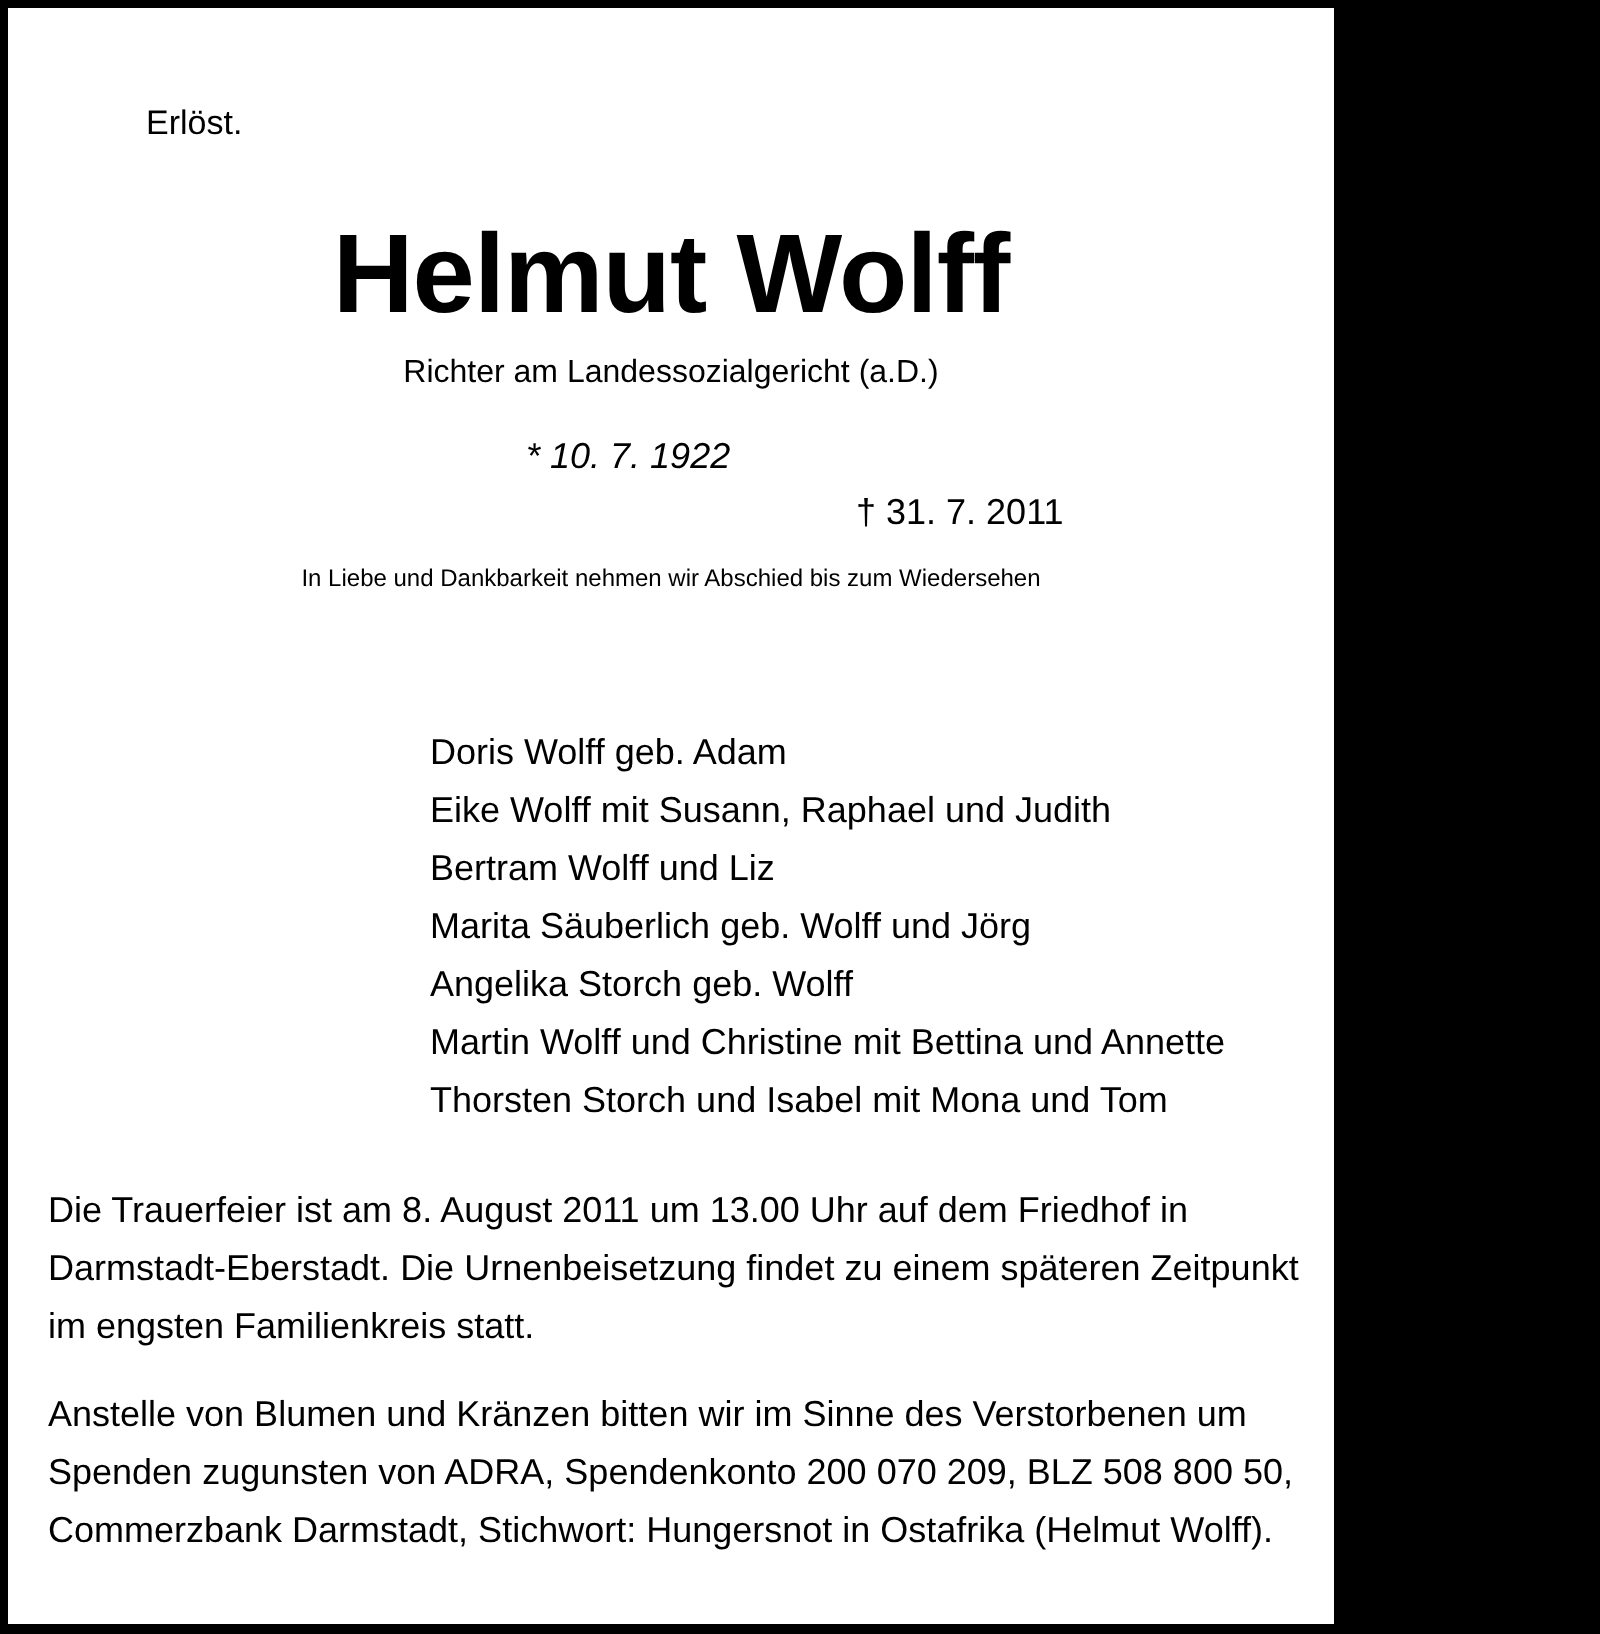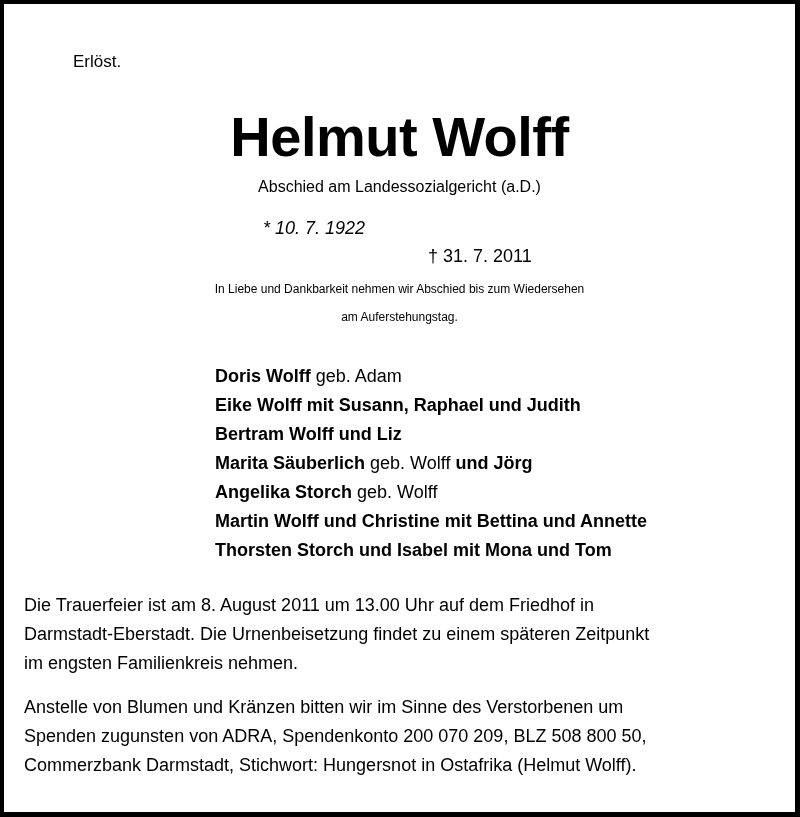--- a/index.html
+++ b/index.html
@@ -1,68 +1,67 @@
 <!DOCTYPE html>
 <html><head>
   <meta charset="utf-8">
   <style>
     html, body { margin: 0; padding: 0; background: #000; }
     body { width: 800px; height: 817px; position: relative; overflow: hidden; }
     .card {
-      position: absolute; left: 4px; top: 4px; width: 791px; height: 808px;
+      position: absolute; left: 4px; top: 4px; width: 663px; height: 808px;
       background: #fff; color: #000;
       font-family: "Liberation Sans", sans-serif;
     }
     .erloest { position: absolute; left: 69px; top: 48px; font-size: 17px; }
     .name {
       position: absolute; left: 0; right: 0; top: 100px; text-align: center;
       font-size: 56px; font-weight: bold; letter-spacing: -0.5px;
     }
     .title { position: absolute; left: 0; right: 0; top: 174px; text-align: center; font-size: 16px; }
     .dates { position: absolute; top: 214px; font-size: 18px; }
     .dates .birth { position: absolute; left: 259px; white-space: nowrap; font-style: italic; }
     .dates .death { position: absolute; left: 424px; white-space: nowrap; margin-top: 28px; }
     .motto {
       position: absolute; left: 0; right: 0; top: 271px; text-align: center;
       font-size: 12px; line-height: 28px;
     }
     .family { position: absolute; left: 211px; top: 358px; font-size: 18px; line-height: 29px; }
     .family .line { white-space: nowrap; }
-    .family b { font-weight: bold; }
+    .family b { font-weight: normal; }
     .para { position: absolute; left: 20px; font-size: 18px; line-height: 29px; white-space: nowrap; }
     .p1 { top: 587px; }
     .p2 { top: 689px; }
   </style>
 </head>
 <body>
 
 <div class="card">
   <div class="erloest">Erlöst.</div>
   <div class="name">Helmut Wolff</div>
-  <div class="title">Abschied am Landessozialgericht (a.D.)</div>
+  <div class="title">Richter am Landessozialgericht (a.D.)</div>
   <div class="dates">
     <span class="birth">* 10. 7. 1922</span>
     <span class="death">† 31. 7. 2011</span>
   </div>
   <div class="motto">
     <div>In Liebe und Dankbarkeit nehmen wir Abschied bis zum Wiedersehen</div>
-    <div>am Auferstehungstag.</div>
   </div>
   <div class="family">
     <div class="line"><b>Doris Wolff</b><span> geb. Adam</span></div>
     <div class="line"><b>Eike Wolff mit Susann, Raphael und Judith</b></div>
     <div class="line"><b>Bertram Wolff und Liz</b></div>
     <div class="line"><b>Marita Säuberlich</b><span style="white-space:pre"> geb. Wolff </span><b>und Jörg</b></div>
     <div class="line"><b>Angelika Storch</b><span> geb. Wolff</span></div>
     <div class="line"><b>Martin Wolff und Christine mit Bettina und Annette</b></div>
     <div class="line"><b>Thorsten Storch und Isabel mit Mona und Tom</b></div>
   </div>
   <div class="para p1">
     <div>Die Trauerfeier ist am 8. August 2011 um 13.00 Uhr auf dem Friedhof in</div>
     <div>Darmstadt-Eberstadt. Die Urnenbeisetzung findet zu einem späteren Zeitpunkt</div>
-    <div>im engsten Familienkreis nehmen.</div>
+    <div>im engsten Familienkreis statt.</div>
   </div>
   <div class="para p2">
     <div>Anstelle von Blumen und Kränzen bitten wir im Sinne des Verstorbenen um</div>
     <div>Spenden zugunsten von ADRA, Spendenkonto 200 070 209, BLZ 508 800 50,</div>
     <div>Commerzbank Darmstadt, Stichwort: Hungersnot in Ostafrika (Helmut Wolff).</div>
   </div>
 </div>
 
 </body></html>

